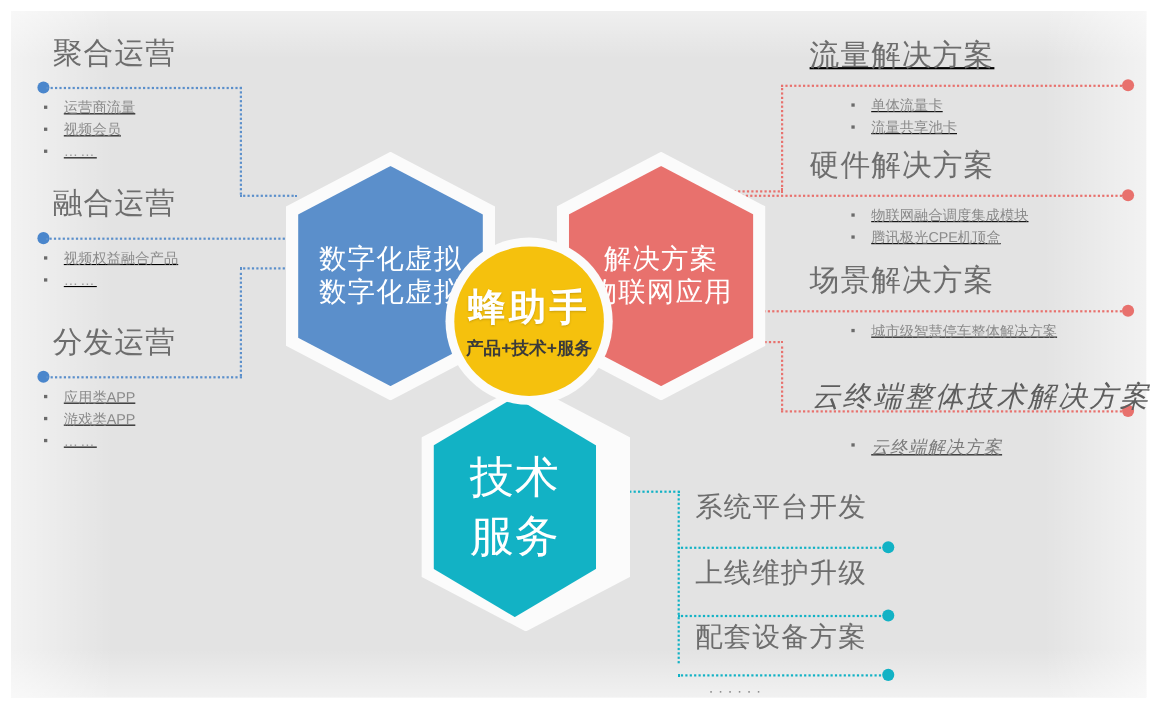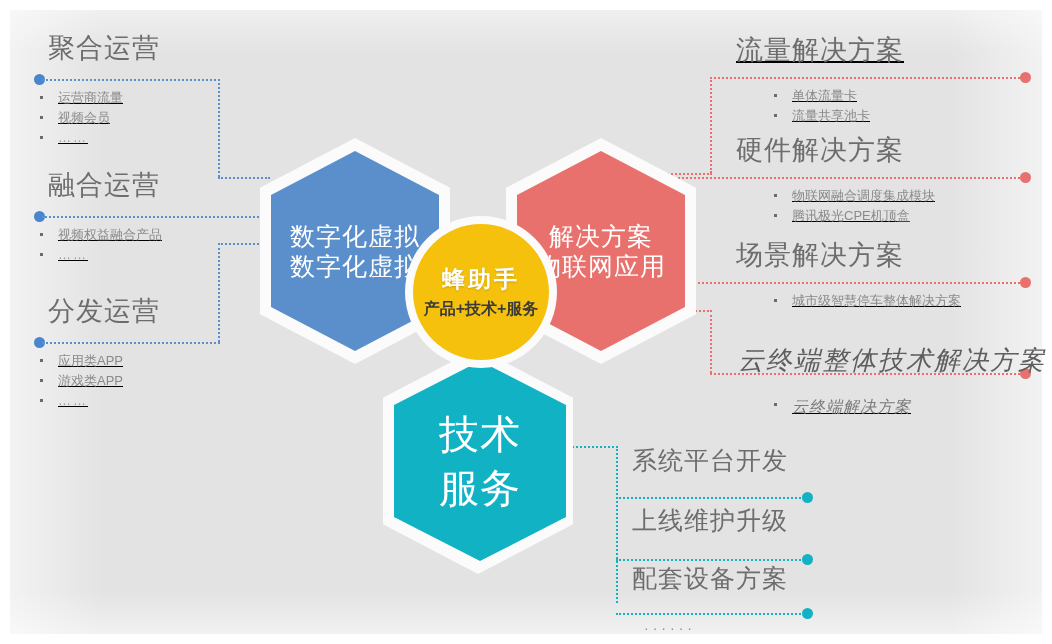--- a/index.html
+++ b/index.html
@@ -44,35 +44,35 @@
   #hex-blue{left:11px;top:13px;width:168px;height:200px;background:#5b8fcb;}
   #hex-blue .hexlabel{font-size:25px;}
 
   #hex-red-wrap{left:496px;top:128px;width:190px;height:226px;}
   #hex-red-halo{width:190px;height:226px;}
   #hex-red{left:11px;top:13px;width:168px;height:200px;background:#e8716d;}
   #hex-red .hexlabel{font-size:25px;}
 
   #hex-teal-wrap{left:373px;top:338px;width:190px;height:226px;}
   #hex-teal-halo{width:190px;height:226px;}
-  #hex-teal{left:11px;top:13px;width:172px;height:200px;background:#12b2c5;}
+  #hex-teal{left:11px;top:13px;width:148px;height:200px;background:#12b2c5;}
   #hex-teal .hexlabel{font-size:40px;line-height:1.35;}
 
   
   #core-halo{
     position:absolute;left:395px;top:206px;width:152px;height:152px;
     border-radius:50%;background:#fbfbfb;
   }
   #core{
     position:absolute;left:403px;top:214px;width:136px;height:136px;
     border-radius:50%;background:#f5c10d;
     display:flex;flex-direction:column;align-items:center;justify-content:center;
   }
   #core-title{
-    color:#ffffff;font-size:23px;font-weight:bold;letter-spacing:3px;
+    color:#ffffff;font-size:34px;font-weight:bold;letter-spacing:3px;
     text-shadow:0 1px 2px rgba(0,0,0,.18);
     margin-bottom:4px;
     text-align:center;
   }
   #core-sub{
     color:#3a3a3a;font-size:16px;font-weight:bold;letter-spacing:0px;white-space:nowrap;
   }
 
   
   .blk{position:absolute;}

